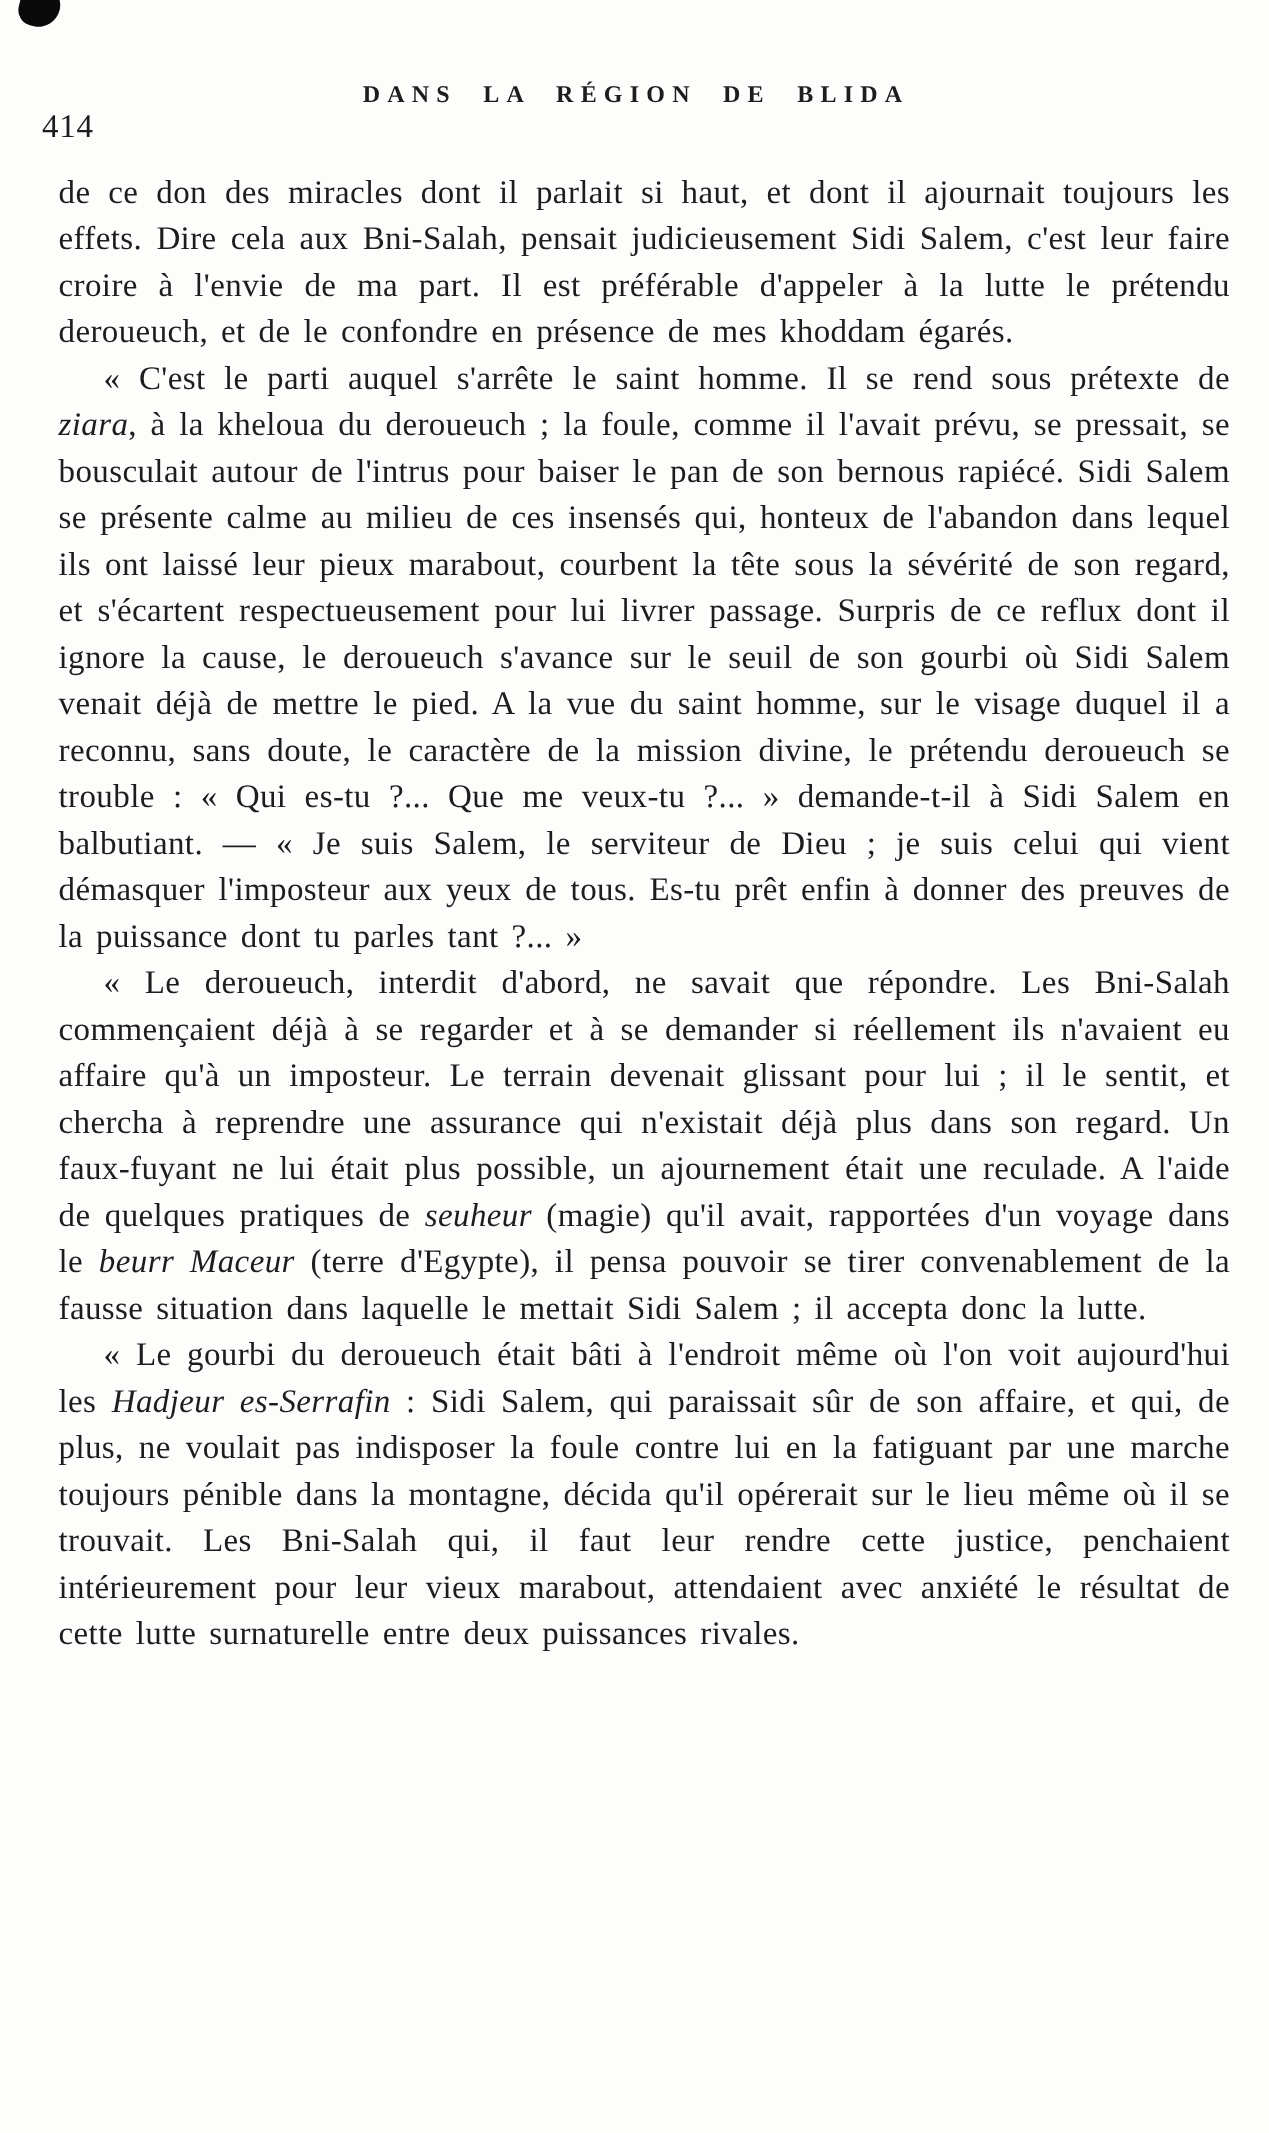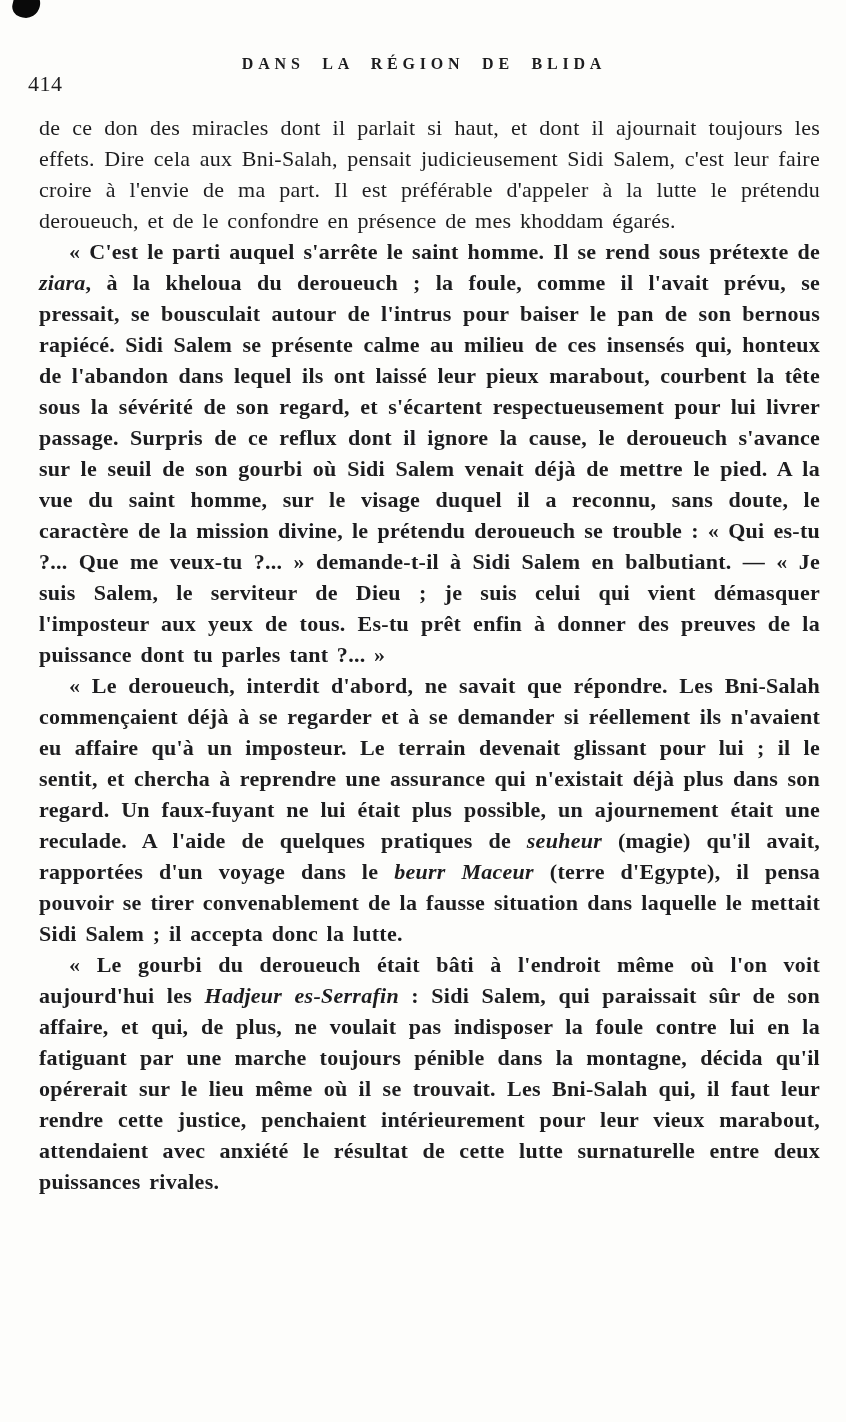--- a/index.html
+++ b/index.html
@@ -55,21 +55,20 @@
     letter-spacing:0.012em;
     word-spacing:0.13em;
     margin-left:11px;
   }
   .para{
     margin:0;
     text-indent:0;
   }
   .para.indent{
     text-indent:30px;
-    font-weight:bold;
   }
   .para i{
     font-style:italic;
   }
 </style>
 </head>
 <body>
 
 <div class="page">
   <div class="ink-blot"></div>

